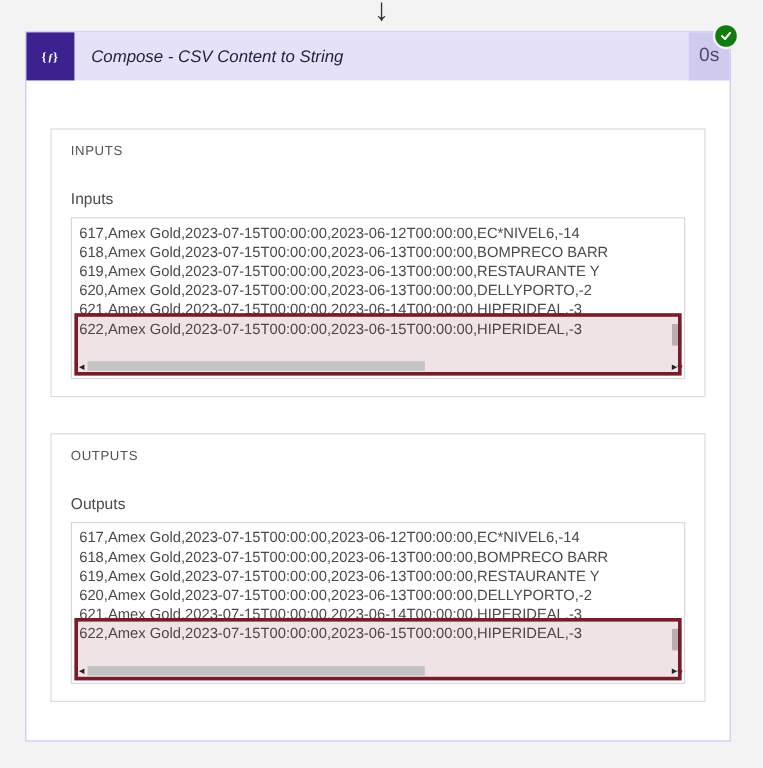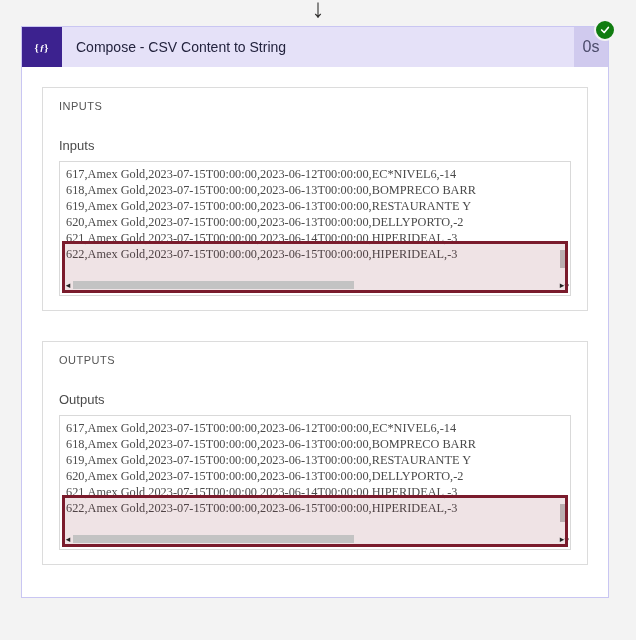--- a/index.html
+++ b/index.html
@@ -51,20 +51,21 @@
     font-weight: bold;
   }
   .hdr-icon-box svg { width: 18px; height: 18px; }
   .hdr-title {
     flex: 1;
     padding: 0 14px;
     display: flex;
     align-items: center;
     font-size: 14px;
     color: #23233e;
+    font-style: italic;
   }
   .hdr-duration {
     width: 34px;
     background: #d0caee;
     color: #4b4b6a;
     font-size: 16px;
     display: flex;
     align-items: center;
     justify-content: center;
   }
@@ -76,21 +77,21 @@
     height: 18px;
     border-radius: 50%;
     background: #107c10;
     border: 2px solid #f3f3f3;
     display: flex;
     align-items: center;
     justify-content: center;
   }
   .success-badge svg { width: 10px; height: 10px; }
   .card-body {
-    padding: 20px 20px 10px 20px;
+    padding: 40px 20px 10px 20px;
   }
   .panel {
     border: 1px solid #dcdcdc;
     margin-bottom: 30px;
     background: #fff;
   }
   .panel-heading {
     font-size: 11px;
     letter-spacing: 0.5px;
     color: #555;
@@ -107,21 +108,21 @@
   }
   .data-box {
     border: 1px solid #d9d9d9;
     background: #fff;
     position: relative;
     height: 135px;
     overflow: hidden;
     box-sizing: border-box;
   }
   .data-lines {
-    font-family: Liberation Serif, serif;
+    font-family: Liberation Sans, sans-serif;
     font-size: 12.3px;
     line-height: 16px;
     white-space: nowrap;
     padding: 4px 0 0 6px;
     color: #4a4a4a;
   }
   .highlight-region {
     position: absolute;
     left: 2px;
     right: 2px;

